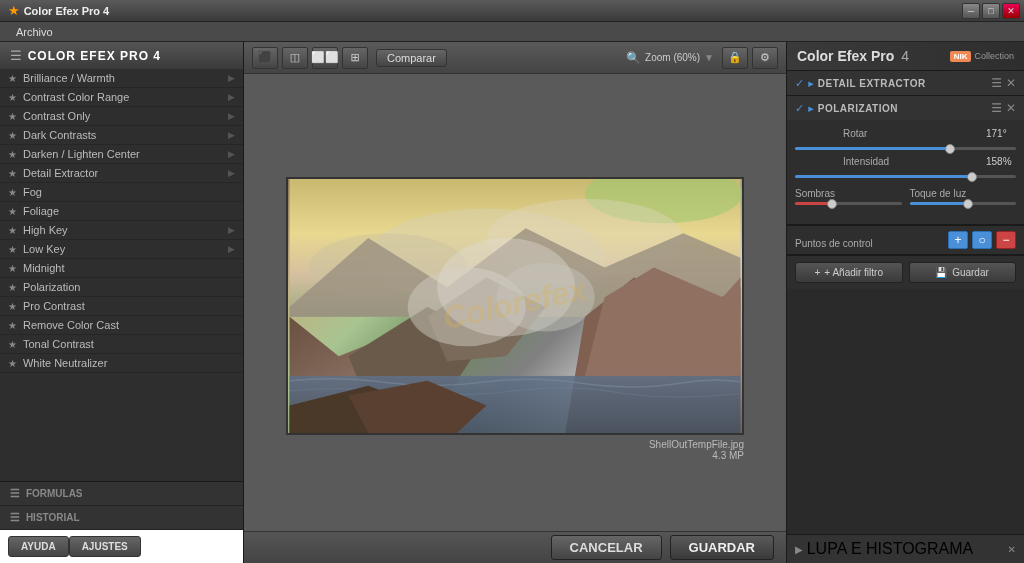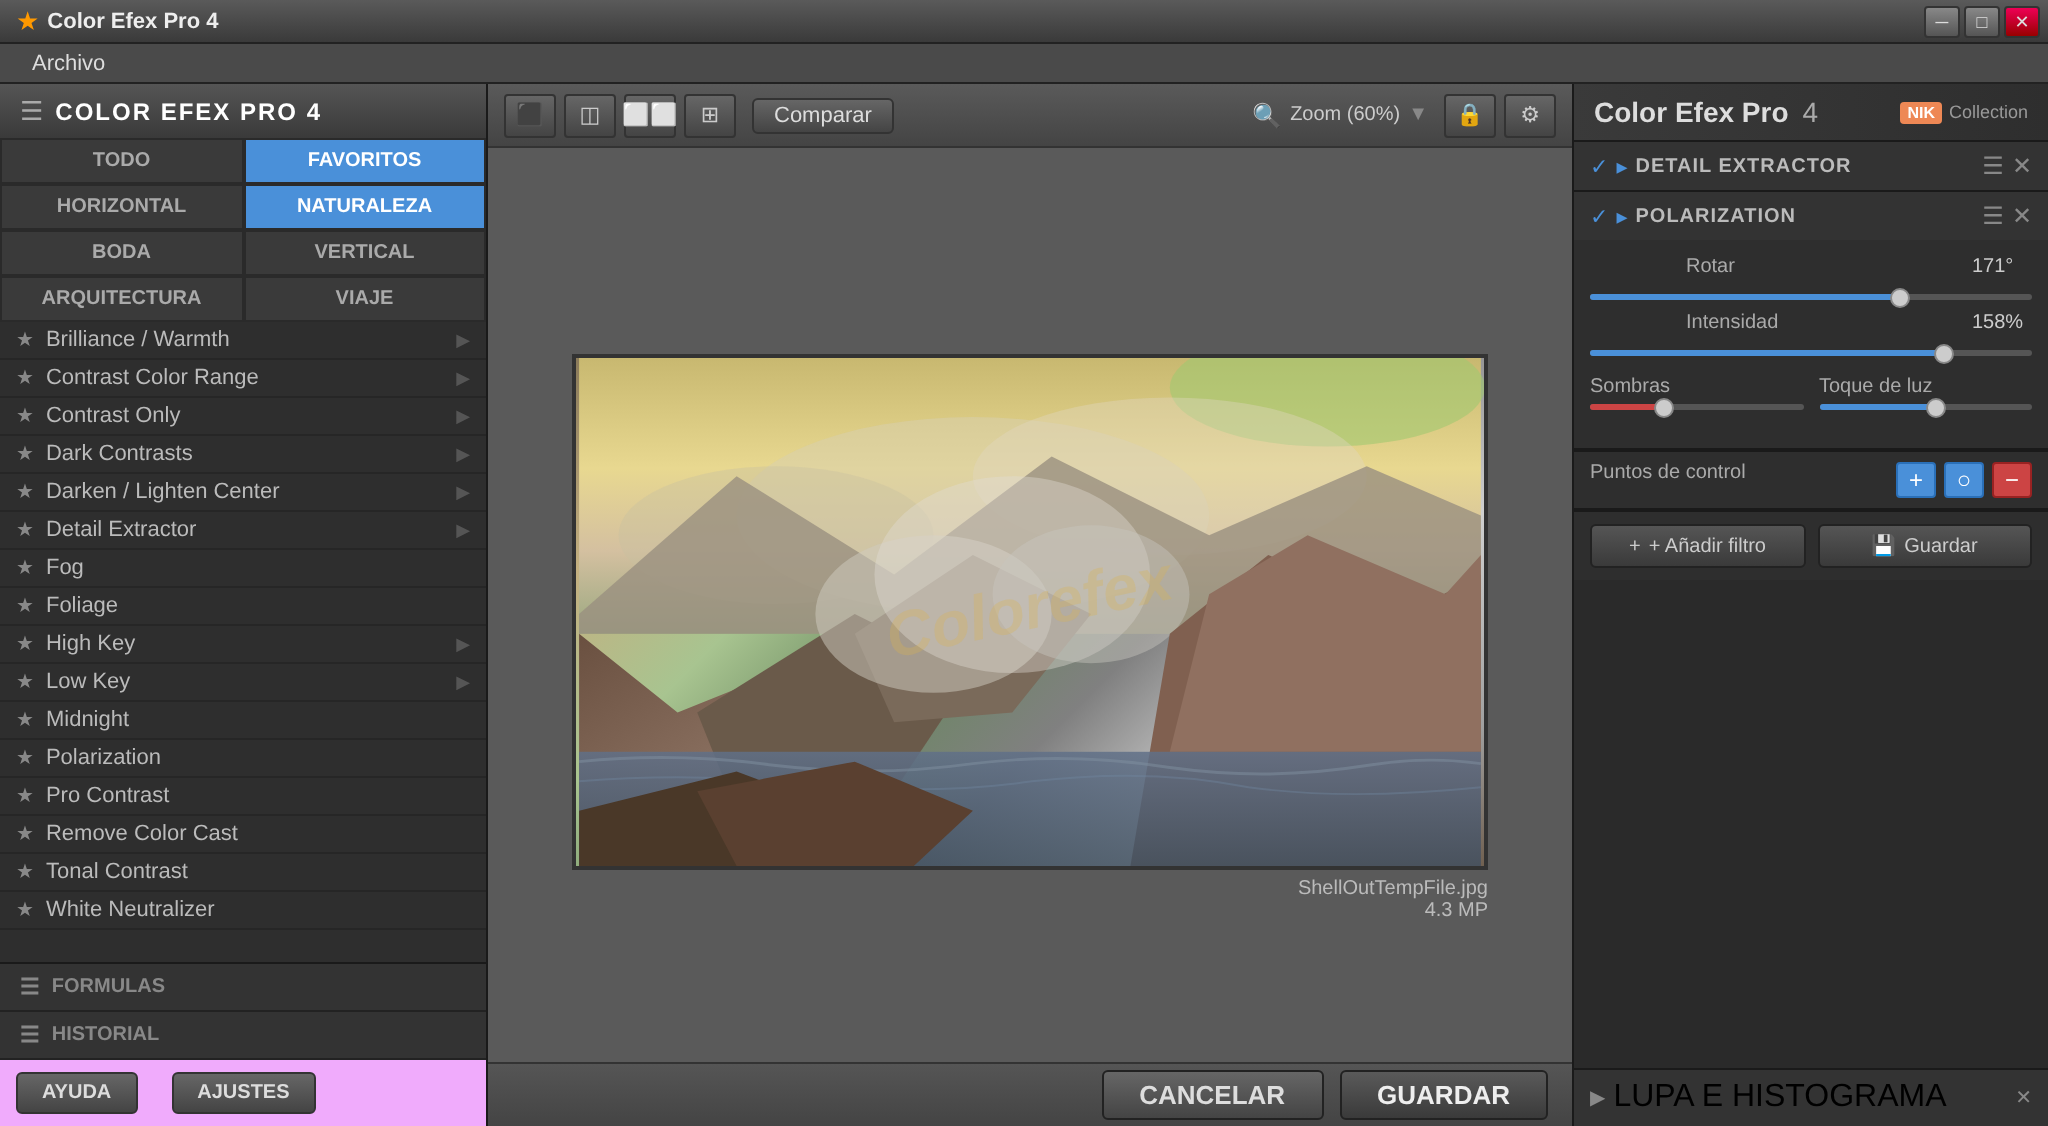--- a/index.html
+++ b/index.html
@@ -106,23 +106,23 @@
       font-size: 10px;
       font-weight: bold;
       background: #333;
       border-bottom: 1px solid #222;
       cursor: pointer;
     }
     .sidebar-section .sec-icon { margin-right: 6px; font-size: 11px; }
 
     .sidebar-footer-btns {
       display: flex;
-      gap: 17px;
+      gap: 0;
       padding: 6px 8px;
-      background: #f0abfc;
+      background: #ffffff;
     }
     .sf-btn {
       padding: 4px 12px;
       background: linear-gradient(to bottom, #666, #444);
       color: #ddd;
       font-size: 10px;
       font-weight: bold;
       border: 1px solid #333;
       border-radius: 3px;
       cursor: pointer;
@@ -282,21 +282,21 @@
     .dual-sliders {
       display: grid;
       grid-template-columns: 1fr 1fr;
       gap: 8px;
       margin-bottom: 8px;
     }
     .dual-label { color: #aaa; font-size: 10px; margin-bottom: 2px; }
 
     .puntos-row {
       display: flex;
-      align-items: flex-start;
+      align-items: flex-end;
       padding: 5px 8px;
       border-top: 1px solid #1a1a1a;
       border-bottom: 1px solid #1a1a1a;
       background: #2e2e2e;
       gap: 4px;
     }
     .puntos-label { color: #aaa; font-size: 10px; flex: 1; }
     .puntos-btn {
       width: 20px; height: 18px;
       background: #444;
@@ -392,30 +392,20 @@
 
 <div class="main-layout" style="position:relative;">
 
   <div class="sidebar">
 
     <div class="sidebar-header">
       <span style="color:#aaa;font-size:13px;">☰</span>
       <span class="sidebar-header-text">COLOR EFEX PRO 4</span>
     </div>
 
-    <div class="category-tabs">
-      <div class="cat-tab">TODO</div>
-      <div class="cat-tab active">FAVORITOS</div>
-      <div class="cat-tab">HORIZONTAL</div>
-      <div class="cat-tab active">NATURALEZA</div>
-      <div class="cat-tab">BODA</div>
-      <div class="cat-tab">VERTICAL</div>
-      <div class="cat-tab">ARQUITECTURA</div>
-      <div class="cat-tab">VIAJE</div>
-    </div>
 
     <div class="filter-list">
       <div class="filter-item">
         <span class="star">★</span>
         <span>Brilliance / Warmth</span>
         <span class="arrow">▶</span>
       </div>
       <div class="filter-item">
         <span class="star">★</span>
         <span>Contrast Color Range</span>

